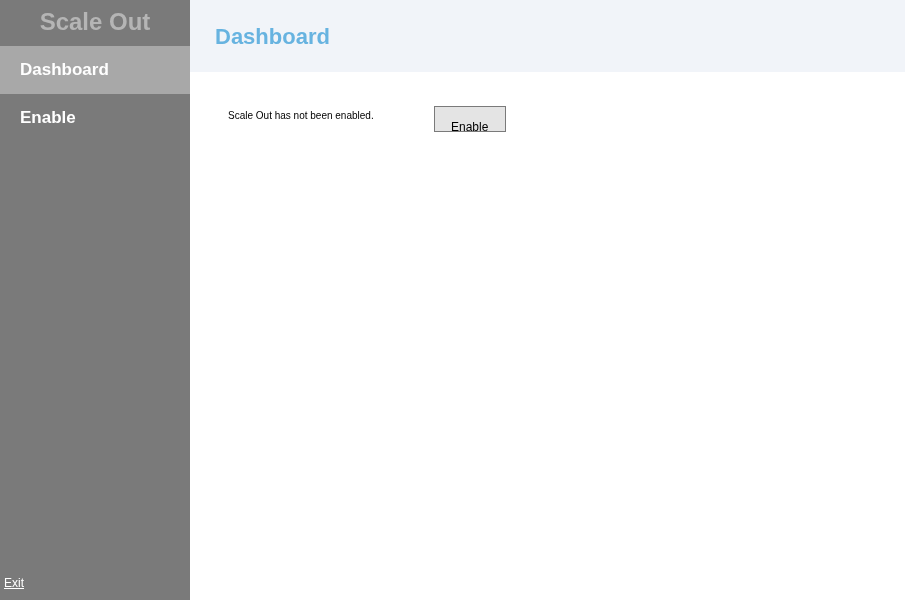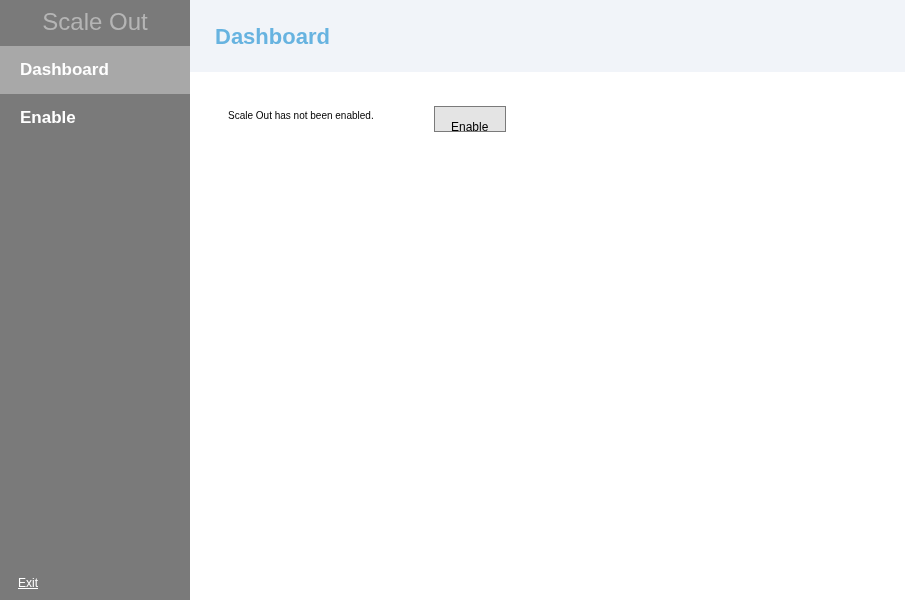--- a/index.html
+++ b/index.html
@@ -18,39 +18,39 @@
       width: 190px;
       height: 100%;
       background-color: #7a7a7a;
       display: flex;
       flex-direction: column;
       position: relative;
     }
     .sidebar-title {
       color: #b5b5b5;
       font-size: 24px;
-      font-weight: normal;
+      font-weight: bold;
       text-align: center;
       padding: 8px 4px 10px 4px;
       line-height: 1.15;
     }
     .sidebar-item {
       color: #ffffff;
       font-size: 17px;
       font-weight: bold;
       padding: 14px 0 14px 20px;
       cursor: pointer;
     }
     .sidebar-item.active {
       background-color: #a8a8a8;
     }
     .exit-link {
       position: absolute;
       bottom: 10px;
-      left: 18px;
+      left: 4px;
       color: #ffffff;
       font-size: 12px;
       text-decoration: underline;
       cursor: pointer;
     }
     .main {
       flex: 1;
       height: 100%;
       display: flex;
       flex-direction: column;

